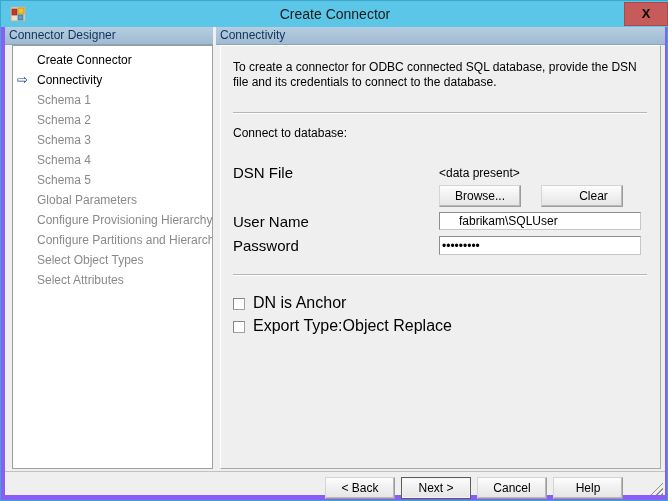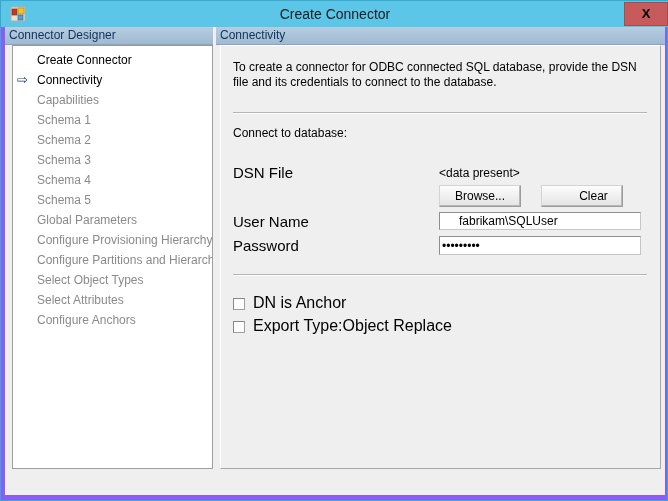--- a/index.html
+++ b/index.html
@@ -316,32 +316,30 @@
   </div>
 
   <div class="client">
 
     <div class="sidebar-header">Connector Designer</div>
 
     <div class="sidebar-panel">
       <div class="nav-list" id="nav-list">
           <div class="nav-item done"><span>Create Connector</span></div>
           <div class="nav-item current"><span class="nav-arrow">⇨</span><span>Connectivity</span></div>
-          <div class="nav-item "><span>Capabilities</span></div>
           <div class="nav-item "><span>Schema 1</span></div>
           <div class="nav-item "><span>Schema 2</span></div>
           <div class="nav-item "><span>Schema 3</span></div>
           <div class="nav-item "><span>Schema 4</span></div>
           <div class="nav-item "><span>Schema 5</span></div>
           <div class="nav-item "><span>Global Parameters</span></div>
           <div class="nav-item "><span>Configure Provisioning Hierarchy</span></div>
           <div class="nav-item "><span>Configure Partitions and Hierarchies</span></div>
           <div class="nav-item "><span>Select Object Types</span></div>
           <div class="nav-item "><span>Select Attributes</span></div>
-          <div class="nav-item "><span>Configure Anchors</span></div>
         </div>
     </div>
 
     <div class="content-header">Connectivity</div>
 
     <div class="content-panel">
 
       <div class="intro-text">To create a connector for ODBC connected SQL database, provide the DSN file and its credentials to connect to the database.</div>
 
       <div class="hr hr-1"></div>
@@ -364,15 +362,23 @@
 
       <div class="chk-row chk-1">
         <span class="chk-box"></span><span>DN is Anchor</span>
       </div>
       <div class="chk-row chk-2">
         <span class="chk-box"></span><span>Export Type:Object Replace</span>
       </div>
 
     </div>
 
+    <div class="footer">
+      <div class="footer-sep"></div>
+      <div class="btn fbtn fb-back">&lt; Back</div>
+      <div class="btn fbtn fb-next default">Next &gt;</div>
+      <div class="btn fbtn fb-cancel">Cancel</div>
+      <div class="btn fbtn fb-help">Help</div>
+      <div class="grip"></div>
+    </div>
 
   </div>
 </div>
 
 </body></html>

